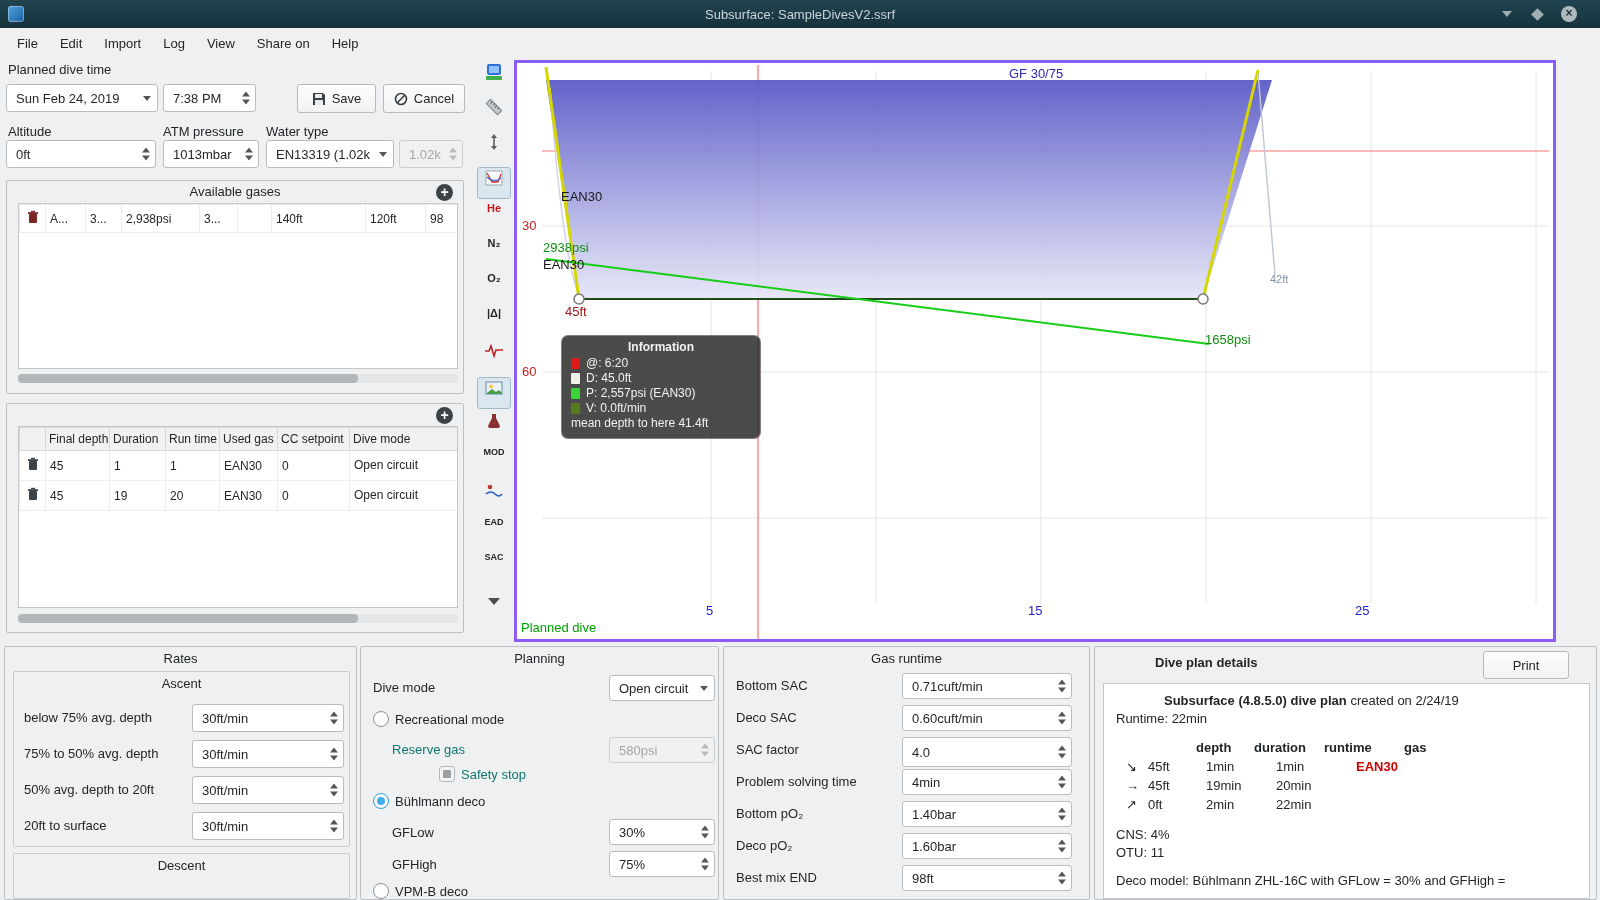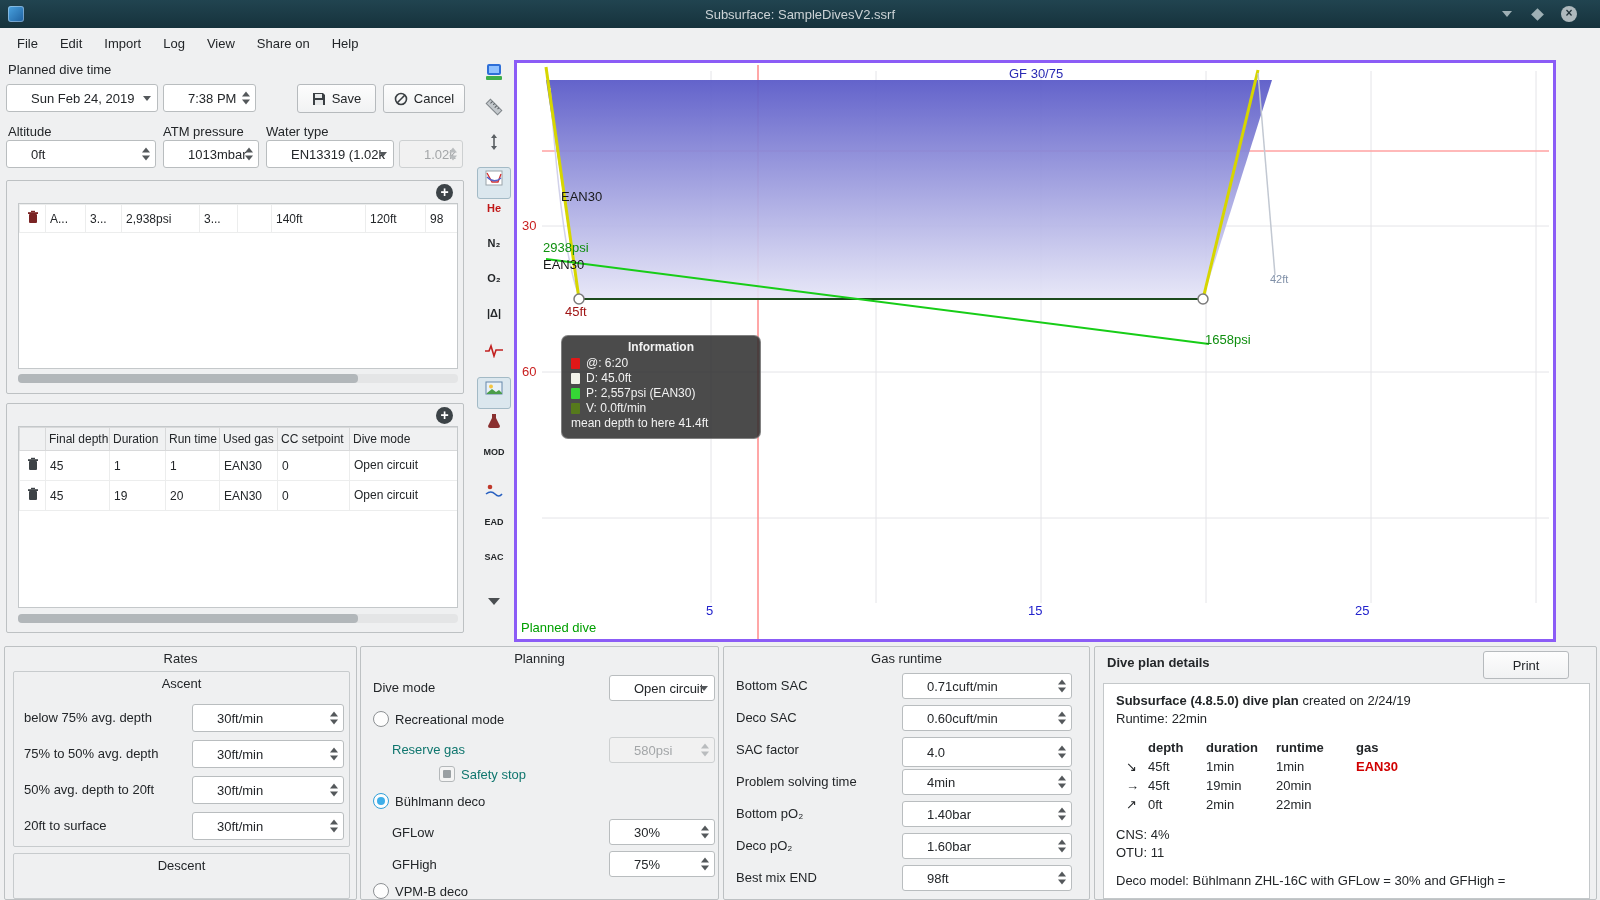--- a/index.html
+++ b/index.html
@@ -21,21 +21,21 @@
   
   .menubar { position:absolute; left:0; top:28px; width:1600px; height:30px; display:flex; align-items:center; padding-left:6px; }
   .menuitem { padding:4px 11px; font-size:13px; }
 
   
   .label { position:absolute; white-space:nowrap; }
   .label.dis { color:#0f766e;text-align:right; }
   .btn { position:absolute; display:flex; align-items:center; justify-content:center; gap:6px;
     background:linear-gradient(#fdfdfd,#f1f2f3); border:1px solid #b6babd; border-radius:3px; font-size:13px; }
   .field { position:absolute; background:#fff; border:1px solid #b9bdbf; border-radius:3px; display:flex;
-    align-items:center; padding:0 20px 0 24px; overflow:hidden; white-space:nowrap; }
+    align-items:center; padding:0 20px 0 9px; overflow:hidden; white-space:nowrap; }
   .field.dis { background:#f1f1f1; color:#a3a6a8; border-color:#cdd0d1; }
   .spinner { position:absolute; right:5px; top:50%; transform:translateY(-50%); display:flex; flex-direction:column; gap:3px; }
   .tri-up { width:0; height:0; border-left:4px solid transparent; border-right:4px solid transparent; border-bottom:5px solid #54585b; }
   .tri-down { width:0; height:0; border-left:4px solid transparent; border-right:4px solid transparent; border-top:5px solid #54585b; }
   .combo-arrow { position:absolute; right:6px; top:50%; transform:translateY(-40%); width:0; height:0;
     border-left:4px solid transparent; border-right:4px solid transparent; border-top:5px solid #54585b; }
   .radio { position:absolute; width:16px; height:16px; border:1px solid #8d9194; border-radius:50%; background:#fdfdfd; }
   .radio.checked { border-color:#2f9fd8; }
   .radio.checked::after { content:""; position:absolute; inset:3px; border-radius:50%; background:#3daee9; }
   .checkbox { position:absolute; width:16px; height:16px; border:1px solid #b4b8ba; border-radius:3px; background:#f4f4f4; }
@@ -74,21 +74,21 @@
   
   .panel-title { position:absolute; top:4px; left:0; right:0; text-align:center; }
   .plan-white { position:absolute; background:#fff; border:1px solid #c4c8ca; overflow:hidden; padding:8px 12px; }
   .plan-line { font-size:13px; line-height:18px; }
   .ptable-row { display:flex; font-size:13px; line-height:19px; }
   .ptable-row .c0 { width:22px; }
   .ptable-row .c1 { width:58px; }
   .ptable-row .c2 { width:70px; }
   .ptable-row .c3 { width:80px; }
   .ptable-row .c4 { width:90px; }
-  .bold { font-weight:bold; }
+  .bold { font-weight:bold;margin-left:48px; }
   .gasred { color:#d00000; font-weight:bold; }
 </style>
 </head>
 <body>
 
 <div class="titlebar">
   <span class="appicon"></span>
   <span class="title">Subsurface: SampleDivesV2.ssrf</span>
   <span class="winctl" style="right:84px">
       <span class="chev"></span>
@@ -164,20 +164,21 @@
 </div>
 <div class="field dis" style="left:399px;top:140px;width:64px;height:28px">
   <span>1.02k</span>
   <span class="spinner">
       <span class="tri-up" style="border-bottom-color:#b9bcbe"></span>
       <span class="tri-down" style="border-top-color:#b9bcbe"></span>
     </span>
 </div>
 
 <div class="group" style="left:6px;top:180px;width:458px;height:214px">
+  <div class="gtitle">Available gases</div>
   <div class="plusbtn" style="right:10px;top:3px">+</div>
   <div class="tablebox" style="left:11px;top:22px;width:440px;height:166px">
     <table style="width:462px">
       <colgroup>
           <col style="width:26px">
           <col style="width:40px">
           <col style="width:36px">
           <col style="width:78px">
           <col style="width:38px">
           <col style="width:34px">

